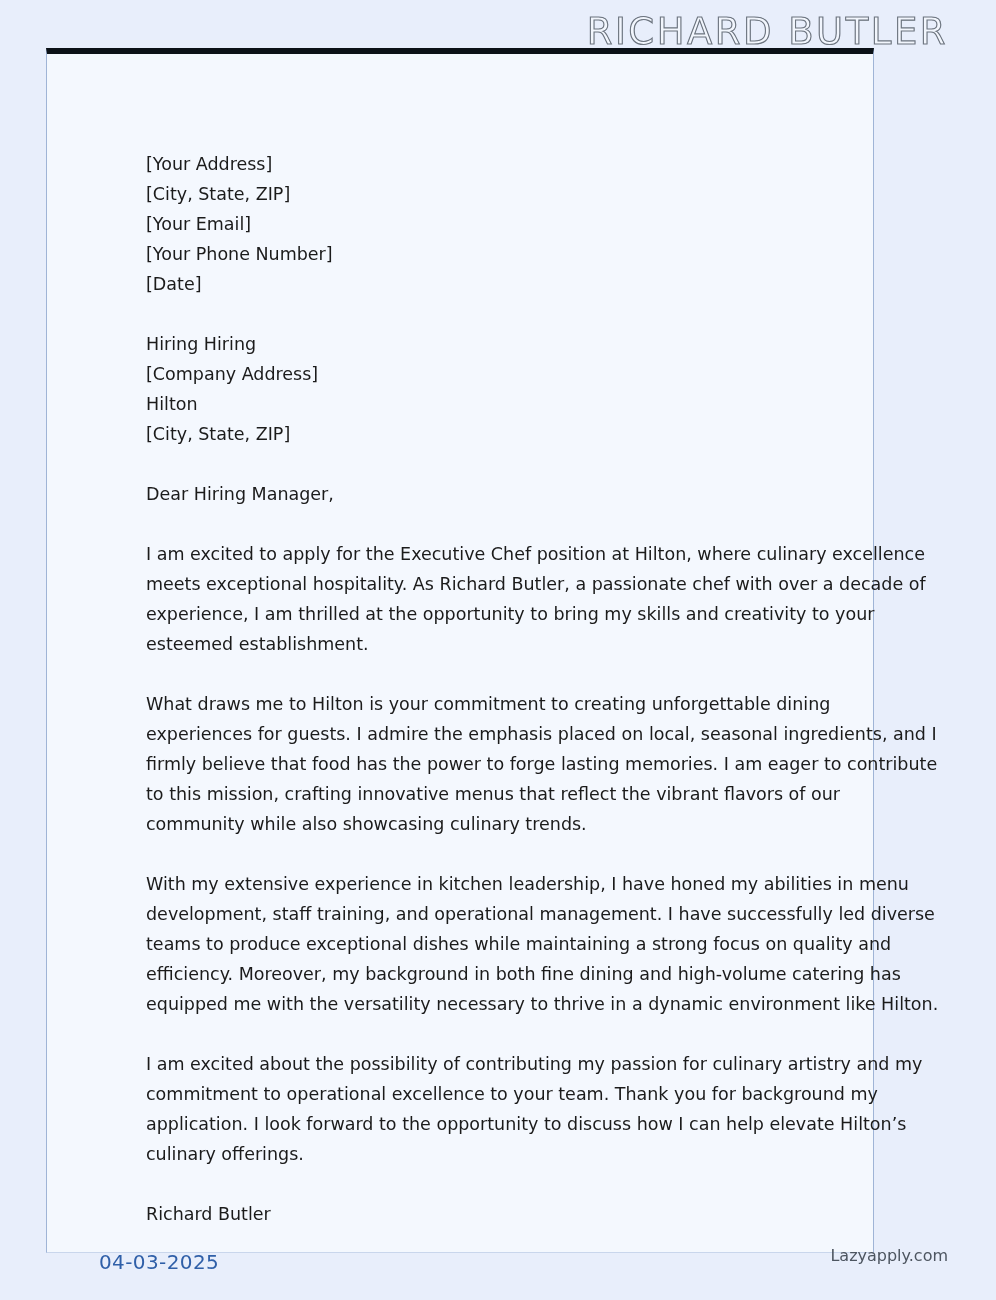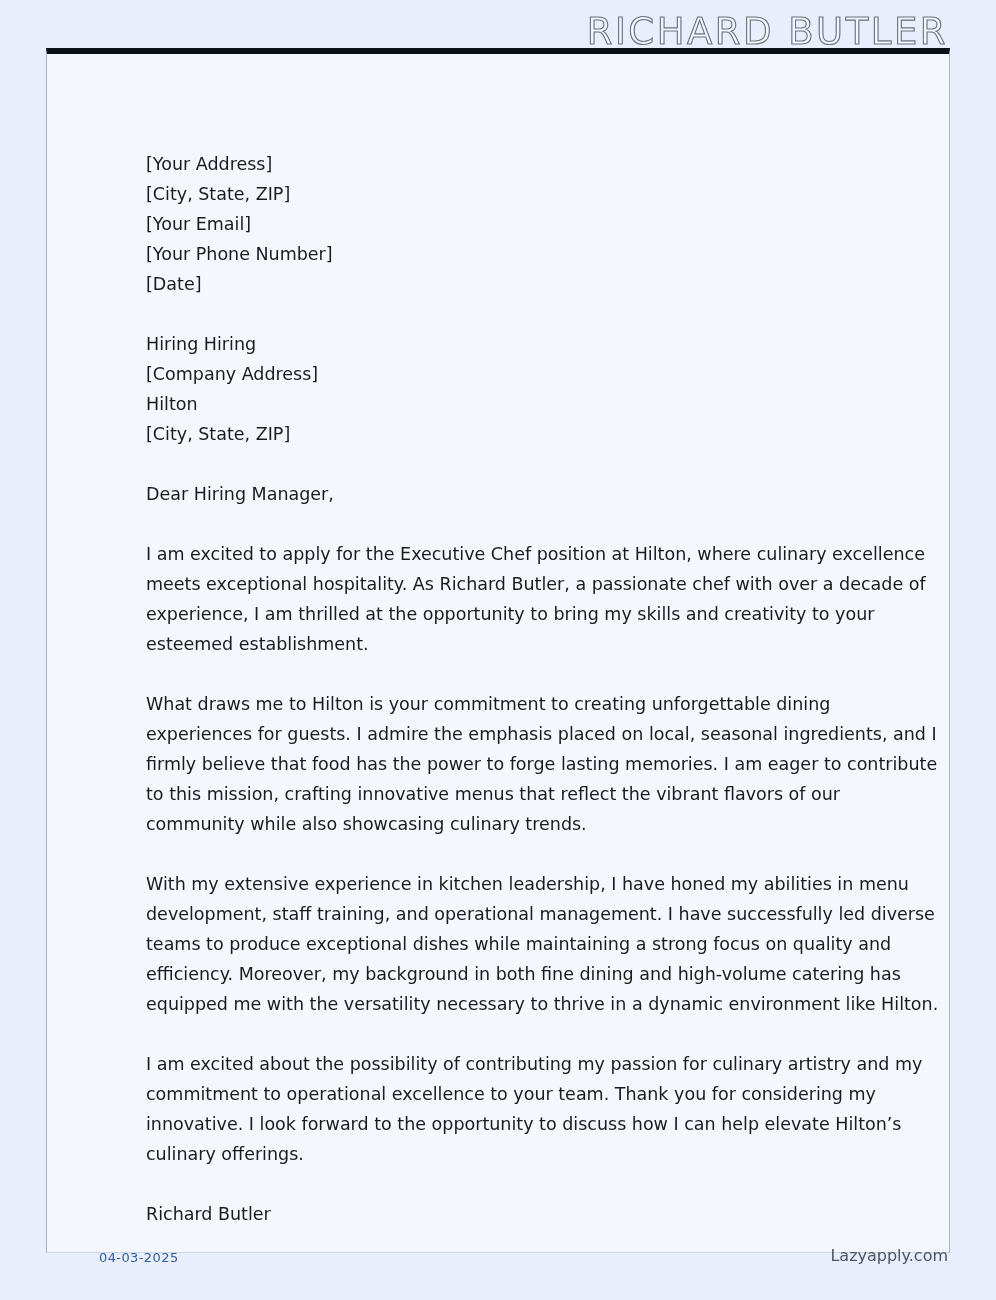--- a/index.html
+++ b/index.html
@@ -43,21 +43,21 @@
     text-shadow: 0 0 0 #000;
     line-height: 1;
     padding-bottom: 4px;
     white-space: nowrap;
   }
   
   .doc-frame {
     position: absolute;
     left: 46px;
     top: 48px;
-    width: 904px;
+    width: 828px;
     height: 1205px;
     background: #f4f8fe;
     border-top: 6px solid #0b1117;
     border-left: 1px solid #9fb4d6;
     border-right: 1px solid #9fb4d6;
     border-bottom: 1px solid #c9d6ec;
   }
   .doc-body {
     position: absolute;
     left: 99px;
@@ -74,21 +74,21 @@
     margin: 0 0 30px 0;
     max-width: 795px;
   }
   .block { margin-bottom: 30px; }
   .block .line { display: block; }
   .sig-block .line { display: block; }
   .footer-date {
     position: absolute;
     left: 99px;
     top: 1250px;
-    font-size: 13px;
+    font-size: 20px;
     color: #2f5fa8;
     letter-spacing: 0.4px;
   }
   .watermark {
     position: absolute;
     right: 48px;
     top: 1246px;
     font-size: 16px;
     color: #4d5560;
     font-family: "DejaVu Sans", sans-serif;
@@ -120,21 +120,21 @@
         <span class="line">[Company Address]</span>
         <span class="line">Hilton</span>
         <span class="line">[City, State, ZIP]</span>
       </div>
 
       <p class="para">Dear Hiring Manager,</p>
 
       <p class="para">I am excited to apply for the Executive Chef position at Hilton, where culinary excellence meets exceptional hospitality. As Richard Butler, a passionate chef with over a decade of experience, I am thrilled at the opportunity to bring my skills and creativity to your esteemed establishment.</p>
       <p class="para">What draws me to Hilton is your commitment to creating unforgettable dining experiences for guests. I admire the emphasis placed on local, seasonal ingredients, and I firmly believe that food has the power to forge lasting memories. I am eager to contribute to this mission, crafting innovative menus that reflect the vibrant flavors of our community while also showcasing culinary trends.</p>
       <p class="para">With my extensive experience in kitchen leadership, I have honed my abilities in menu development, staff training, and operational management. I have successfully led diverse teams to produce exceptional dishes while maintaining a strong focus on quality and efficiency. Moreover, my background in both fine dining and high-volume catering has equipped me with the versatility necessary to thrive in a dynamic environment like Hilton.</p>
-      <p class="para">I am excited about the possibility of contributing my passion for culinary artistry and my commitment to operational excellence to your team. Thank you for considering my innovative. I look forward to the opportunity to discuss how I can help elevate Hilton’s culinary offerings.</p>
+      <p class="para">I am excited about the possibility of contributing my passion for culinary artistry and my commitment to operational excellence to your team. Thank you for background my application. I look forward to the opportunity to discuss how I can help elevate Hilton’s culinary offerings.</p>
 
 
       <div class="sig-block">
         <span class="line">Richard Butler</span>
       </div>
 
     </div>
   </div>
 
   <div class="footer-date">04-03-2025</div>

